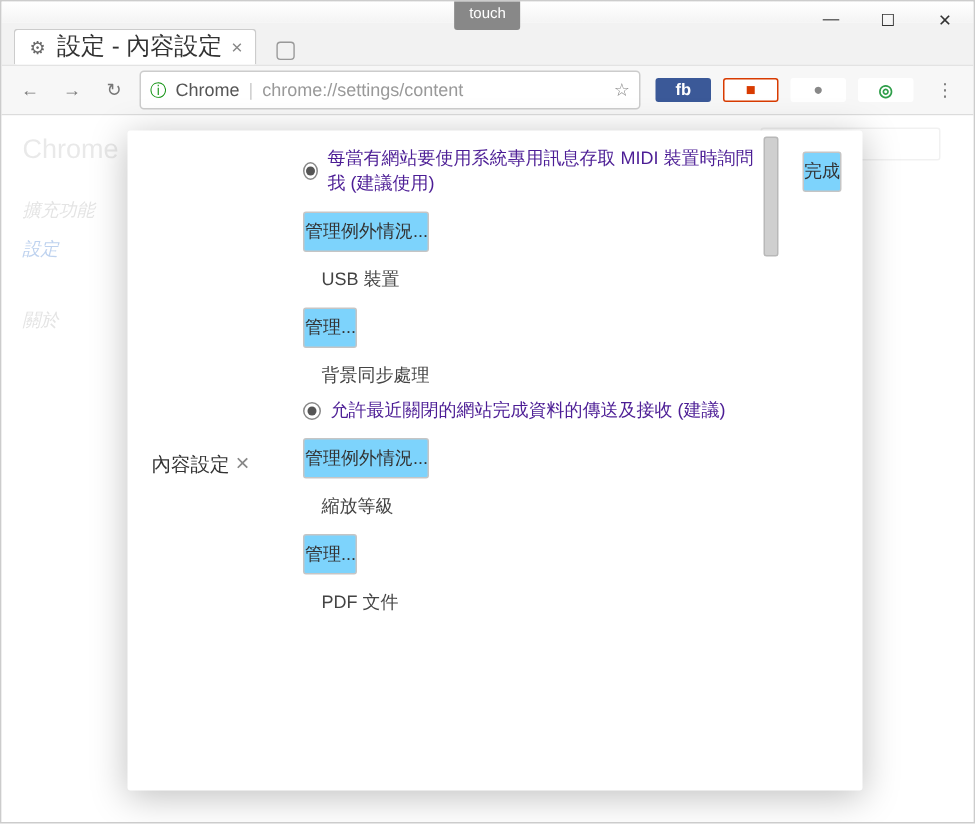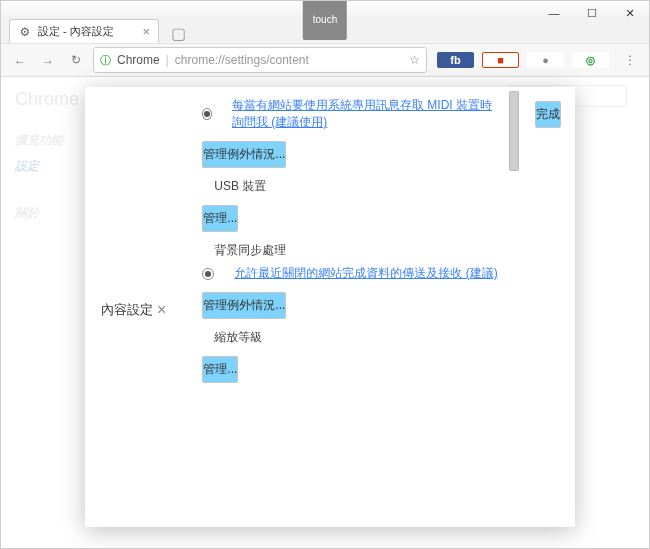--- a/index.html
+++ b/index.html
@@ -1,28 +1,28 @@
 <!DOCTYPE html>
 <html><head>
 <meta charset="utf-8">
 <style>
   * { box-sizing: border-box; margin: 0; padding: 0; }
   body { font-family: "Microsoft JhengHei", Arial, sans-serif; font-size: 12px; background: #fff; width: 650px; height: 549px; overflow: hidden; position: relative; border: 1px solid #ccc; }
 
   
   .titlebar { height: 14px; background: linear-gradient(#fff,#f4f4f4); position: relative; }
-  .touch-badge { position: absolute; left: 50%; top: -2px; transform: translateX(-50%); background: #888; color: #fff; font-size: 10px; padding: 15px 10px; border-radius: 0 0 2px 2px; text-align: right; }
+  .touch-badge { position: absolute; left: 50%; top: -2px; transform: translateX(-50%); background: #888; color: #fff; font-size: 10px; padding: 5px 10px; border-radius: 0 0 2px 2px; text-align: right; }
   .win-controls { position: absolute; right: 0; top: 0; display: flex; }
   .win-btn { width: 38px; height: 24px; display: flex; align-items: center; justify-content: center; color: #333; font-size: 11px; }
 
   
   .tabstrip { height: 28px; background: #f2f2f2; display: flex; align-items: flex-end; padding-left: 8px; }
   .tab { background: #fff; border: 1px solid #ccc; border-bottom: none; border-radius: 3px 3px 0 0; height: 24px; display: flex; align-items: center; padding: 0 8px; min-width: 150px; position: relative; }
   .tab-icon { width: 14px; height: 14px; margin-right: 6px; display:flex; align-items:center; justify-content:center; color:#666; }
-  .tab-title { font-size: 11px; color: #333; flex: 1; white-space: nowrap; overflow: hidden; }
+  .tab-title { font-size: 16px; color: #333; flex: 1; white-space: nowrap; overflow: hidden; }
   .tab-close { color:#888; font-size:13px; margin-left:6px; }
   .newtab { margin-left: 6px; color: #999; font-size: 16px; padding: 0 6px; }
 
   
   .toolbar { height: 34px; background: #f7f7f7; border-top:1px solid #e3e3e3; border-bottom: 1px solid #dcdcdc; display: flex; align-items: center; padding: 0 8px; gap: 6px; }
   .nav-btn { width: 22px; height: 22px; display:flex; align-items:center; justify-content:center; color:#777; }
   .omnibox { flex: 1; height: 26px; background: #fff; border: 1px solid #ccc; border-radius: 3px; display: flex; align-items: center; padding: 0 6px; gap: 6px; color:#333; }
   .secure { color:#0a8f0a; font-size:11px; display:flex; align-items:center; gap:4px; }
   .url-scheme { color:#555; }
   .url-rest { color:#999; }
@@ -42,21 +42,21 @@
   .dialog-head { padding:14px 16px 8px; display:flex; align-items:center; }
   .dialog-title { font-size:13px; color:#333; flex:1; }
   .dialog-close { color:#888; font-size:16px; padding:0 4px; }
   .dialog-body { flex:1; overflow:hidden; padding:0 0 0 16px; position:relative; }
   .scrollzone { position:absolute; top:0; left:16px; right:18px; bottom:0; }
   .scrollbar-track { position:absolute; right:2px; top:4px; bottom:4px; width:12px; }
   .scrollbar-thumb { position:absolute; right:2px; top:4px; width:10px; height:80px; background:#cfcfcf; border:1px solid #b8b8b8; border-radius:2px; }
 
   .section { margin-top:10px; }
   .section-title { font-size:12px; color:#444; margin:8px 12px 6px; }
-  .radio-row { display:flex; align-items:center; gap:20px; margin:6px 0; color:#3b82f6;text-decoration:underline; }
+  .radio-row { display:flex; align-items:center; gap:6px; margin:6px 0; color:#4c1d95; }
   .radio { width:12px; height:12px; border:1px solid #888; border-radius:50%; display:inline-flex; align-items:center; justify-content:center; }
   .radio.checked::after { content:""; width:6px; height:6px; background:#555; border-radius:50%; }
   .btn { display:inline-block; background:#7dd3fc; border:1px solid #c5c5c5; border-radius:2px; padding:4px 0; font-size:12px; color:#333; margin-top:4px; }
 
   .dialog-foot { padding:10px 14px; text-align:right;text-decoration:underline; }
 </style>
 </head>
 <body>
 
 <div class="titlebar">
@@ -139,20 +139,24 @@
           <span>允許最近關閉的網站完成資料的傳送及接收 (建議)</span>
         </div>
         <div class="btn">管理例外情況...</div>
       </div>
 
       <div class="section">
         <div class="section-title">縮放等級</div>
         <div class="btn">管理...</div>
       </div>
 
+      <div class="section">
+        <div class="section-title">PDF 文件</div>
+
+      </div>
 
     </div>
     <div class="scrollbar-track"></div>
     <div class="scrollbar-thumb"></div>
   </div>
 
   <div class="dialog-foot">
     <div class="btn">完成</div>
   </div>
 </div>

